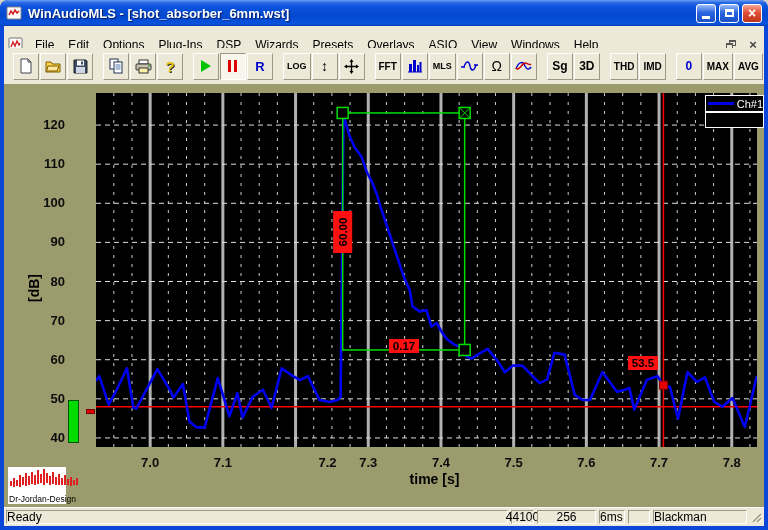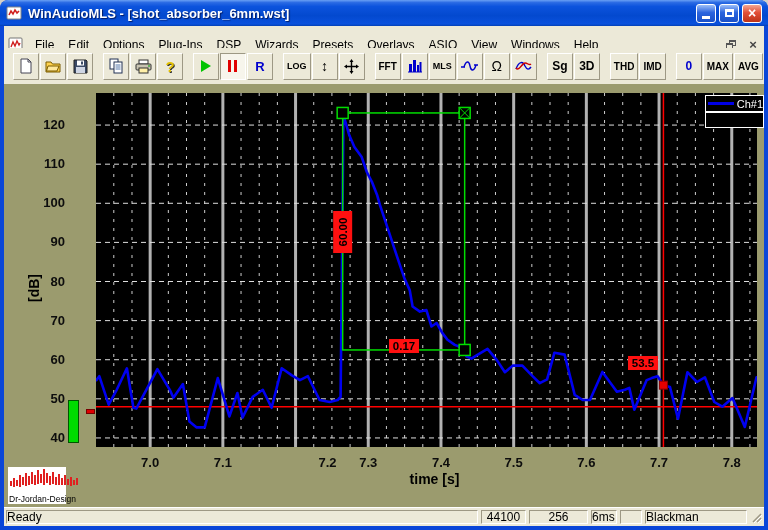--- a/index.html
+++ b/index.html
@@ -354,24 +354,24 @@
           <rect x="64" y="12" width="2" height="5"></rect>
             <rect x="67" y="10" width="2" height="7"></rect>
         </g>
       </svg>
       <div class="cap">Dr-Jordan-Design</div>
     </div>
   </div>
 
   <div class="statusbar">
     <div class="sfield s-ready">Ready</div>
-    <div class="sfield s-c" style="width:45px;">44100</div>
+    <div class="sfield s-c" style="width:23px;">44100</div>
     <div class="sfield s-c" style="width:59px;">256</div>
     <div class="sfield" style="width:26px;">6ms</div>
     <div class="sfield" style="width:22px;"></div>
-    <div class="sfield" style="width:102px;">Blackman</div>
+    <div class="sfield" style="width:94px;">Blackman</div>
     <svg class="grip" width="13" height="13">
       <path d="M11 3 L3 11 M11 7 L7 11 M11 11 L11 11" stroke="#9d9884" stroke-width="1.5"></path>
       <path d="M12 4 L4 12 M12 8 L8 12" stroke="#fff" stroke-width="1"></path>
     </svg>
   </div>
 
 </div>
 
 </body></html>

